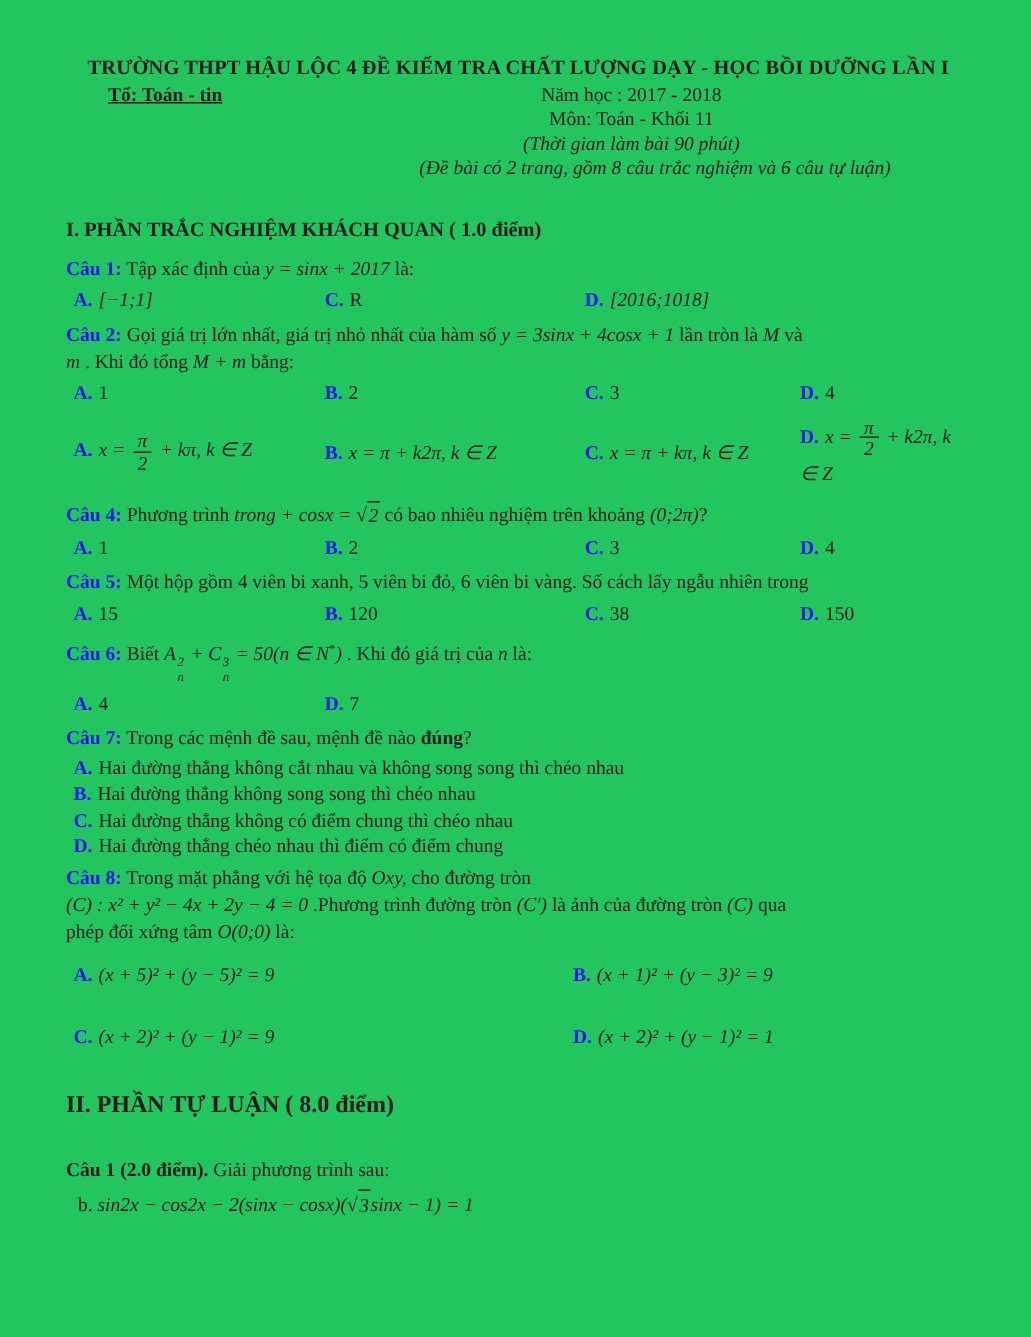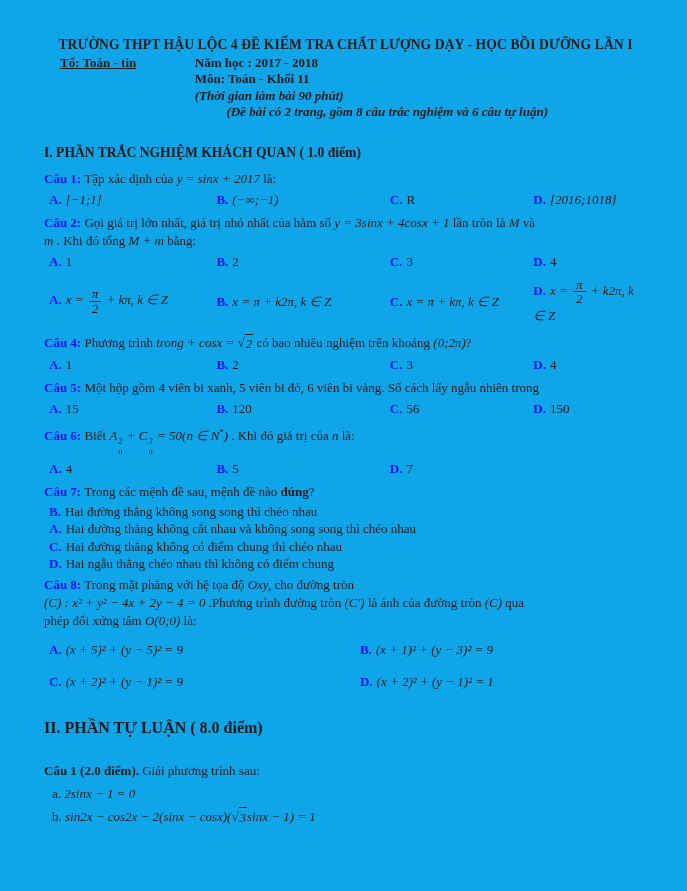--- a/index.html
+++ b/index.html
@@ -1,40 +1,40 @@
 <!DOCTYPE html>
 <html><head>
 <meta charset="utf-8">
 <title>Exam</title>
 <style>
   html,body{margin:0;padding:0;background:#ffffff;}
   .page{
     width:687px;height:891px;box-sizing:border-box;
     padding:36px 40px 0 44px;overflow:hidden;
     font-family:"Liberation Serif",serif;font-size:13px;color:#1b1b1b;
-    background:#0ea5e9;
+    background:#22c55e;
   }
   
   .h-title{font-weight:bold;text-align:center;font-size:13.6px;line-height:1.3;letter-spacing:.1px;}
   .h-row{position:relative;margin-top:1px;}
-  .dept{position:absolute;left:16px;top:0;font-weight:bold;text-decoration:underline;}
-  .h-center{margin-left:25%;font-weight:bold;line-height:16.5px;}
+  .dept{position:absolute;left:28px;top:0;font-weight:bold;text-decoration:underline;}
+  .h-center{margin-left:25%;text-align:center;font-weight:normal;line-height:16.5px;}
   .h-center .it{font-style:italic;}
   .h-center .note{margin-left:7%;}
   
   .sec-h{font-weight:bold;font-size:13.6px;margin:24px 0 9px;}
   .sec2-h{font-weight:bold;font-size:16px;margin:28px 0 0;}
   p{margin:3px 0 2px;line-height:18px;}
   .ql{color:#1414ee;font-weight:bold;}
   .m{font-style:italic;}
   b.bd{font-weight:bold;}
   
   .opts4{display:grid;grid-template-columns:28% 29% 24% 19%;padding-left:5px;margin:1px 0 5px;align-items:center;line-height:19px;}
   .opts4.tall{margin:7px 0 9px;}
-  .opts2{display:grid;grid-template-columns:52% 48%;padding-left:5px;margin:10px 0 4px;row-gap:13px;line-height:19px;}
+  .opts2{display:grid;grid-template-columns:52% 48%;padding-left:5px;margin:10px 0 4px;row-gap:13px;line-height:19px;gap:22px;}
   .optlines{padding-left:5px;line-height:17.5px;}
   .optlines .opt{display:block;}
   .ok{color:#1414ee;font-weight:bold;margin-right:4px;}
   
   .frac{display:inline-flex;flex-direction:column;align-items:center;vertical-align:middle;font-style:italic;line-height:1.05;margin:0 2px;}
   .frac .num{padding:0 3px;border-bottom:1px solid #1b1b1b;display:block;}
   .frac .den{padding:0 3px;display:block;}
   .sqrt{display:inline-flex;align-items:stretch;font-style:italic;}
   .sqrt .rad{font-style:normal;}
   .sqrt .rand{border-top:1px solid #1b1b1b;padding:0 1px;}
@@ -59,21 +59,20 @@
         <div class="it note">(Đề bài có 2 trang, gồm 8 câu trắc nghiệm và 6 câu tự luận)</div>
       </div>
     </div>
   </header>
 
   <div class="sec-h">I. PHẦN TRẮC NGHIỆM KHÁCH QUAN ( 1.0 điểm)</div>
 
   <p><span class="ql">Câu 1:</span><span> Tập xác định của </span><span class="m">y = sinx + 2017</span><span> là:</span></p>
   <div class="opts4">
     <span class="opt"><b class="ok">A.</b><span class="m">[−1;1]</span></span>
-    <span class="opt"><b class="ok">B.</b><span class="m">(−∞;−1)</span></span>
     <span class="opt"><b class="ok">C.</b><span>R</span></span>
     <span class="opt"><b class="ok">D.</b><span class="m">[2016;1018]</span></span>
   </div>
 
   <p><span class="ql">Câu 2:</span><span> Gọi giá trị lớn nhất, giá trị nhỏ nhất của hàm số </span><span class="m">y = 3sinx + 4cosx + 1</span><span> lần tròn là </span><span class="m">M</span><span> và</span><br><span class="m">m</span><span> . Khi đó tổng </span><span class="m">M + m</span><span> bằng:</span></p>
   <div class="opts4">
     <span class="opt"><b class="ok">A.</b><span>1</span></span>
     <span class="opt"><b class="ok">B.</b><span>2</span></span>
     <span class="opt"><b class="ok">C.</b><span>3</span></span>
     <span class="opt"><b class="ok">D.</b><span>4</span></span>
@@ -100,57 +99,55 @@
     <span class="opt"><b class="ok">A.</b><span>1</span></span>
     <span class="opt"><b class="ok">B.</b><span>2</span></span>
     <span class="opt"><b class="ok">C.</b><span>3</span></span>
     <span class="opt"><b class="ok">D.</b><span>4</span></span>
   </div>
 
   <p><span class="ql">Câu 5:</span><span> Một hộp gồm 4 viên bi xanh, 5 viên bi đỏ, 6 viên bi vàng. Số cách lấy ngẫu nhiên trong</span><br></p>
   <div class="opts4">
     <span class="opt"><b class="ok">A.</b><span>15</span></span>
     <span class="opt"><b class="ok">B.</b><span>120</span></span>
-    <span class="opt"><b class="ok">C.</b><span>56</span></span>
+    <span class="opt"><b class="ok">C.</b><span>38</span></span>
     <span class="opt"><b class="ok">D.</b><span>150</span></span>
   </div>
 
   <p><span class="ql">Câu 6:</span><span> Biết </span><span class="m">A</span><span class="ss">
         <span>2</span>
         <span>n</span>
       </span><span class="m"> + </span><span class="m">C</span><span class="ss">
         <span>3</span>
         <span>n</span>
       </span><span class="m"> = 50</span><span class="m">(n ∈ N</span><sup>*</sup><span class="m">)</span><span> . Khi đó giá trị của </span><span class="m">n</span><span> là:</span></p>
   <div class="opts4">
     <span class="opt"><b class="ok">A.</b><span>4</span></span>
-    <span class="opt"><b class="ok">B.</b><span>5</span></span>
     <span class="opt"><b class="ok">D.</b><span>7</span></span>
   </div>
 
   <p><span class="ql">Câu 7:</span><span> Trong các mệnh đề sau, mệnh đề nào </span><b class="bd">đúng</b><span>?</span></p>
   <div class="optlines">
+    <span class="opt"><b class="ok">A.</b><span>Hai đường thẳng không cắt nhau và không song song thì chéo nhau</span></span>
     <span class="opt"><b class="ok">B.</b><span>Hai đường thẳng không song song thì chéo nhau</span></span>
-    <span class="opt"><b class="ok">A.</b><span>Hai đường thẳng không cắt nhau và không song song thì chéo nhau</span></span>
     <span class="opt"><b class="ok">C.</b><span>Hai đường thẳng không có điểm chung thì chéo nhau</span></span>
-    <span class="opt"><b class="ok">D.</b><span>Hai ngẫu thẳng chéo nhau thì không có điểm chung</span></span>
+    <span class="opt"><b class="ok">D.</b><span>Hai đường thẳng chéo nhau thì điểm có điểm chung</span></span>
   </div>
 
   <p><span class="ql">Câu 8:</span><span> Trong mặt phẳng với hệ tọa độ </span><span class="m">Oxy,</span><span> cho đường tròn</span><br><span class="m">(C) : x² + y² − 4x + 2y − 4 = 0</span><span> .Phương trình đường tròn </span><span class="m">(C′)</span><span> là ảnh của đường tròn </span><span class="m">(C)</span><span> qua</span><br><span>phép đối xứng tâm </span><span class="m">O(0;0)</span><span> là:</span></p>
   <div class="opts2">
     <span class="opt"><b class="ok">A.</b><span class="m">(x + 5)² + (y − 5)² = 9</span></span>
     <span class="opt"><b class="ok">B.</b><span class="m">(x + 1)² + (y − 3)² = 9</span></span>
     <span class="opt"><b class="ok">C.</b><span class="m">(x + 2)² + (y − 1)² = 9</span></span>
     <span class="opt"><b class="ok">D.</b><span class="m">(x + 2)² + (y − 1)² = 1</span></span>
   </div>
 
   <div class="sec2-h">II. PHẦN TỰ LUẬN ( 8.0 điểm)</div>
 
   <div class="essay">
     <p style="margin-top:24px;"><b class="bd">Câu 1 (2.0 điểm).</b><span> Giải phương trình sau:</span></p>
-    <p class="sub"><span>a.</span><span class="m"> 2sinx − 1 = 0</span></p>
     <p class="sub"><span>b.</span><span class="m"> sin2x − cos2x − 2(sinx − cosx)(</span><span class="sqrt">
           <span class="rad">√</span>
           <span class="rand">3</span>
         </span><span class="m">sinx − 1) = 1</span></p>
   </div>
 
 </div>
 
 </body></html>

